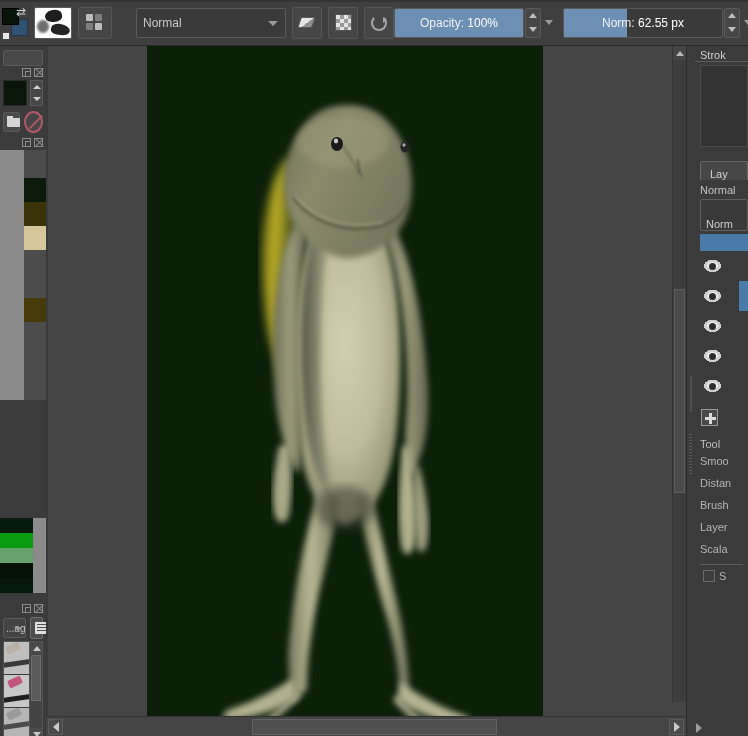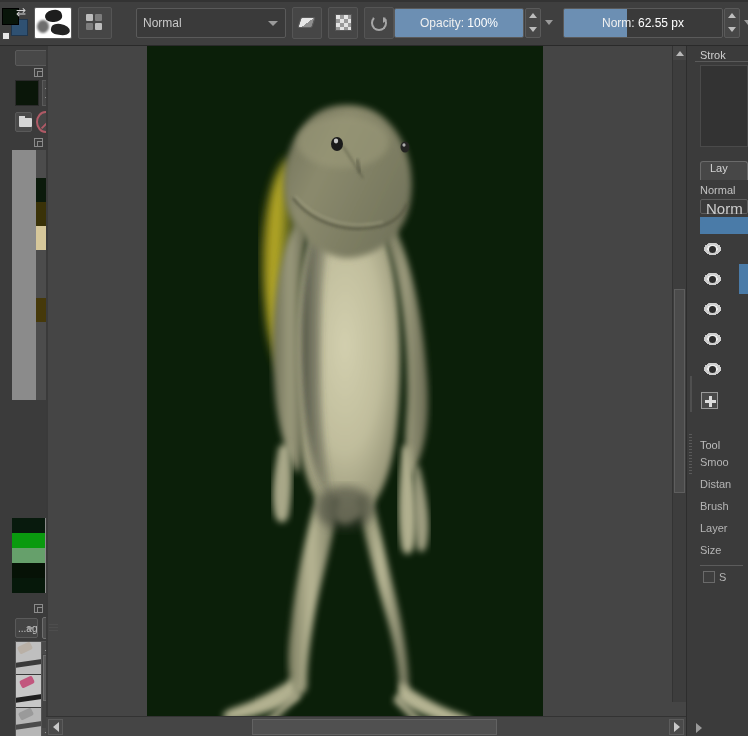--- a/index.html
+++ b/index.html
@@ -126,21 +126,21 @@
   .spin i { display:block; border-left:4px solid transparent; border-right:4px solid transparent; }
   .spin i.up { border-bottom:5px solid #bdbdbd; }
   .spin i.dn { border-top:5px solid #bdbdbd; }
   .mini-arrow {
     margin-left:4px; flex:none;
     border-left:4px solid transparent; border-right:4px solid transparent; border-top:5px solid #9a9a9a;
   }
 
   
   .left-dock {
-    position:absolute; left:12px; top:46px; width:46px; bottom:0;
+    position:absolute; left:0; top:46px; width:46px; bottom:0;
     background:#3b3b3b;
     text-decoration:underline;
   }
   .panel-hdr {
     height:12px; display:flex; justify-content:flex-end; align-items:center;
     gap:3px; padding-right:3px;
   }
   .hdr-ico { width:9px; height:9px; border:1px solid #8b8b8b; position:relative; }
   .hdr-ico.float:before{content:''; position:absolute; left:2px; top:2px; width:4px; height:4px; border:1px solid #8b8b8b;}
   .hdr-ico.close:before, .hdr-ico.close:after{
@@ -233,43 +233,43 @@
   .rd-splitter:after{content:''; position:absolute; left:3px; top:330px; width:2px; height:36px; background:#4f4f4f;}
   .rd-body { position:absolute; left:8px; right:0; top:0; bottom:0; }
   .rd-tab {
     height:16px; padding:0 5px; display:flex; align-items:flex-end;
     font-size:11px; color:#cfcfcf; border-bottom:1px solid #5a5a5a;
   }
   .overview-thumb { margin:3px 0 0 5px; height:82px; background:#333; border:1px solid #4a4a4a; }
   .rd-gap { height:14px; }
 
   .layers-tab { margin:0 0 0 5px; height:19px; background:#474747; border:1px solid #6a6a6a;
-    border-bottom:none; border-radius:3px 3px 0 0; display:flex; align-items:flex-start;
+    border-bottom:none; border-radius:3px 3px 0 0; display:flex; align-items:flex-end;
     padding-left:9px; font-size:11px; color:#d4d4d4;}
   .layers-lbl { padding:4px 0 3px 5px; font-size:11px; color:#c2c2c2; }
-  .blend-mini { margin-left:5px; height:15px; background:#3a3a3a; border:1px solid #5e5e5e;
-    border-radius:2px; display:flex; align-items:flex-start; padding-left:5px; font-size:15px; color:#cdcdcd;}
+  .blend-mini { margin-left:5px; height:32px; background:#3a3a3a; border:1px solid #5e5e5e;
+    border-radius:2px; display:flex; align-items:flex-end; padding-left:5px; font-size:11px; color:#cdcdcd;}
   .layer-selected { margin:3px 0 0 5px; height:17px; background:#4a7ba8; }
   .layer-row { height:30px; display:flex; align-items:center; padding-left:8px; position:relative; }
   .layer-row.active:after{ content:''; position:absolute; left:44px; right:0; top:0; bottom:0; background:#4a7ba8;}
   .eye {
     width:19px; height:13px; position:relative;
   }
   .eye .lid {
     position:absolute; left:0; top:0; width:19px; height:13px;
     background:radial-gradient(ellipse at 50% 45%, #efefef 0 38%, #cfcfcf 38% 62%, #3a3a3a 62% 100%);
     clip-path: ellipse(50% 50% at 50% 50%);
   }
   .eye .pupil { position:absolute; left:6px; top:3px; width:7px; height:7px; border-radius:50%; background:#2c2c2c;}
   .add-layer { margin:8px 0 0 6px; width:17px; height:17px; border:1px solid #9a9a9a; background:#4a4a4a;
     position:relative;}
   .add-layer:before{content:''; position:absolute; left:7px; top:3px; width:3px; height:11px; background:#dcdcdc;}
   .add-layer:after{content:''; position:absolute; left:3px; top:7px; width:11px; height:3px; background:#dcdcdc;}
 
-  .tool-opt { margin-top:30px; }
+  .tool-opt { margin-top:12px; }
   .to-title { padding-left:5px; font-size:11px; color:#bdbdbd; }
   .to-row { padding:5px 0 5px 5px; font-size:11px; color:#b5b5b5; white-space:nowrap; overflow:hidden;}
   .to-hr { margin:4px 5px 0 5px; border-top:1px solid #5c5c5c; }
   .to-check { display:flex; align-items:center; gap:4px; padding:5px 0 0 8px;}
   .to-check .box { width:12px; height:12px; background:#3e3e3e; border:1px solid #6a6a6a; flex:none;}
   .to-check span { font-size:11px; color:#b5b5b5; }
   .rd-bottom-arrow { position:absolute; left:1px; bottom:3px;
     border-top:5px solid transparent; border-bottom:5px solid transparent; border-left:6px solid #9a9a9a; }
   .rd-grip { position:absolute; left:2px; top:388px; width:3px; height:40px;
     background:repeating-linear-gradient(to bottom,#5a5a5a 0 1px,transparent 1px 3px); }
@@ -626,21 +626,21 @@
       </div>
 
       <div class="add-layer"></div>
 
       <div class="tool-opt">
         <div class="to-title">Tool</div>
         <div class="to-row">Smoo</div>
         <div class="to-row">Distan</div>
         <div class="to-row">Brush</div>
         <div class="to-row">Layer</div>
-        <div class="to-row">Size</div>
+        <div class="to-row">Scala</div>
         <div class="to-hr"></div>
         <div class="to-check">
           <div class="box"></div>
           <span>S</span>
         </div>
       </div>
 
       <div class="rd-bottom-arrow"></div>
     </div>
   </div>

